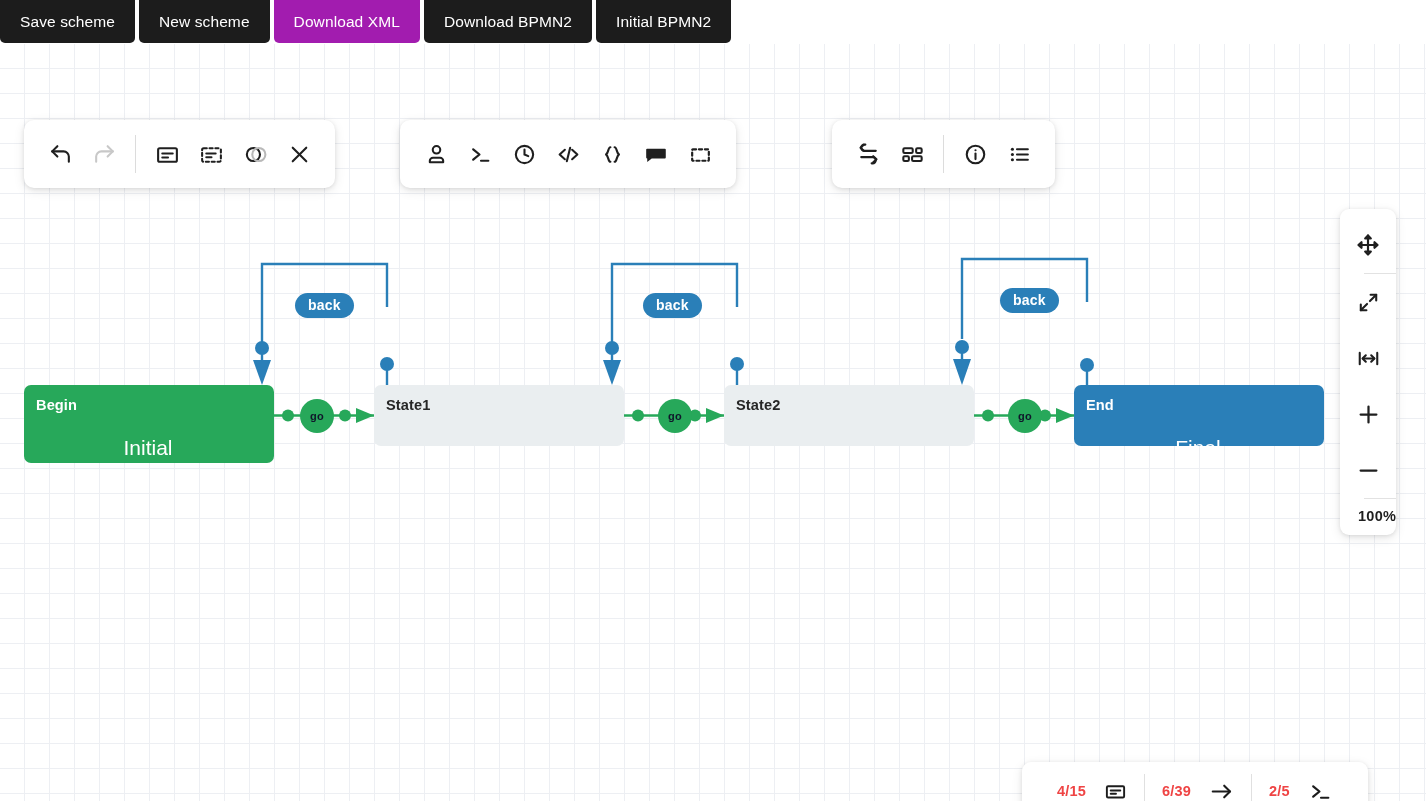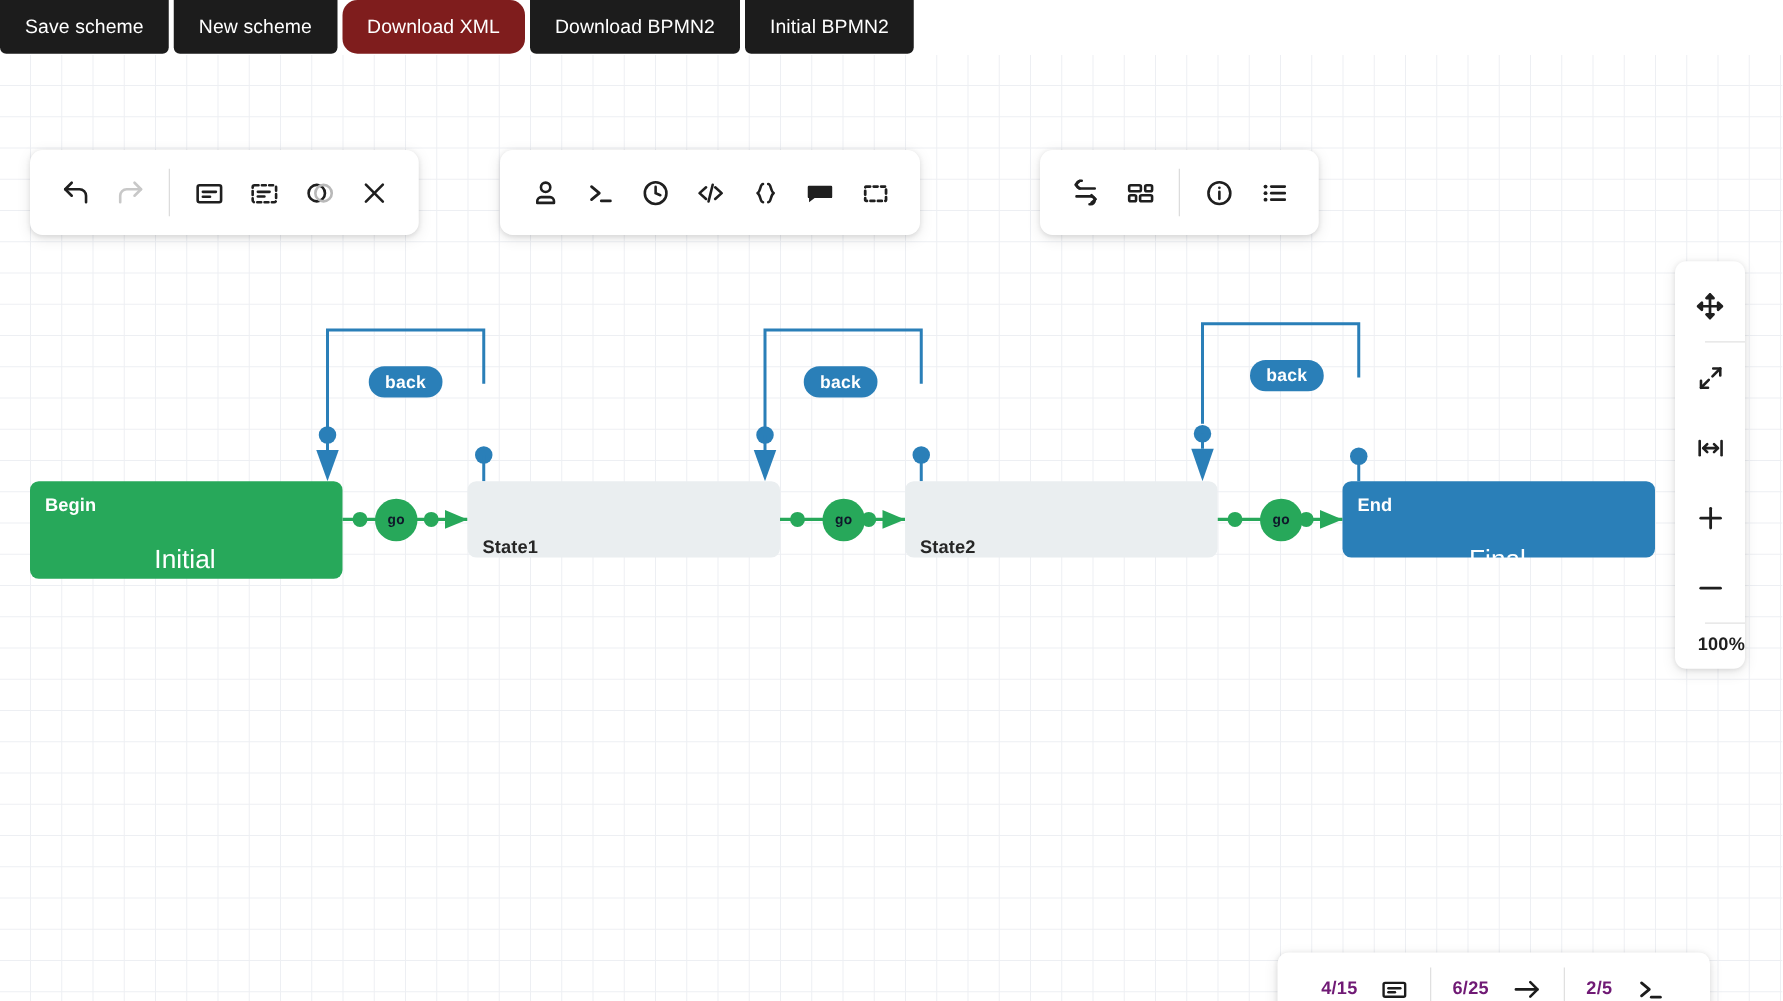--- a/index.html
+++ b/index.html
@@ -31,21 +31,21 @@
     font-size: 15.5px;
     font-weight: 400;
     font-family: "Liberation Sans", sans-serif;
     padding: 0 20px;
     cursor: pointer;
     border-radius: 0 0 5px 5px;
     letter-spacing: 0.1px;
     white-space: nowrap;
     display: flex; align-items: center; justify-content: center;
   }
-  .topbtn.active { background: #7f1d1d; border-radius: 12px; }
+  .topbtn.active { background: #a21caf; }
 
   
   #canvas {
     position: absolute;
     top: 44px; left: 0;
     width: 1426px; height: 757px;
     background-color: #ffffff;
     background-image:
       linear-gradient(to right, #edeff3 1px, transparent 1px),
       linear-gradient(to bottom, #edeff3 1px, transparent 1px);
@@ -111,21 +111,21 @@
     box-shadow: 0 1px 4px rgba(0,0,0,.10), 0 3px 12px rgba(0,0,0,.09);
     display: flex; align-items: center;
     padding: 0 18px;
     z-index: 30;
   }
   .stat-group {
     display: flex; align-items: center; gap: 18px;
     padding: 0 17px;
   }
   .stat-num {
-    font-size: 14.5px; font-weight: 700; color: #701a75;
+    font-size: 14.5px; font-weight: 700; color: #ef4444;
     letter-spacing: .2px;
   }
   .ssep { width: 1px; height: 34px; background: #e0e0e0; }
   .stat-icon { display: flex; align-items: center; color: #1c1c1c; cursor: pointer; }
 
   
   #diagram { position: absolute; inset: 0; }
   #diagram svg.layer { position: absolute; top: 0; left: 0; width: 1426px; height: 757px; overflow: visible; }
 
   .node {
@@ -140,21 +140,21 @@
   }
   .node .nsub {
     font-size: 21px; font-weight: 400;
     margin-top: 20px; line-height: 1.2; text-align: center;
   }
   .node.begin { background: #27a85a; }
   .node.begin .ntitle, .node.begin .nsub { color: #ffffff; }
   .node.end   { background: #2a7fb8; }
   .node.end .ntitle, .node.end .nsub { color: #ffffff; }
   .node.plain { background: #eaeef0; }
-  .node.plain .ntitle { color: #262626; margin-top: 33px; }
+  .node.plain .ntitle { color: #262626; }
 
   .edge-label {
     position: absolute;
     background: #2a7fb8;
     color: #ffffff;
     font-size: 14px; font-weight: 700;
     border-radius: 13px;
     padding: 5px 13px 6px;
     letter-spacing: .2px;
     line-height: 1;
@@ -446,21 +446,21 @@
         <span class="stat-icon">
           <svg width="23" height="23" viewBox="0 0 24 24" fill="none" stroke="currentColor" stroke-width="2" stroke-linejoin="round">
             <rect x="3" y="6.6" width="18" height="11.6" rx="1.3"></rect>
             <line x1="7" y1="11" x2="17" y2="11" stroke-linecap="round"></line>
             <line x1="7" y1="14.4" x2="12.5" y2="14.4" stroke-linecap="round"></line>
           </svg>
         </span>
       </div>
       <div class="ssep"></div>
       <div class="stat-group">
-        <span class="stat-num">6/25</span>
+        <span class="stat-num">6/39</span>
         <span class="stat-icon">
           <svg width="25" height="25" viewBox="0 0 24 24" fill="none" stroke="currentColor" stroke-width="2" stroke-linecap="round" stroke-linejoin="round">
             <line x1="3.6" y1="12" x2="20" y2="12"></line>
               <polyline points="14.6,6.4 20.2,12 14.6,17.6"></polyline>
           </svg>
         </span>
       </div>
       <div class="ssep"></div>
       <div class="stat-group">
         <span class="stat-num">2/5</span>

